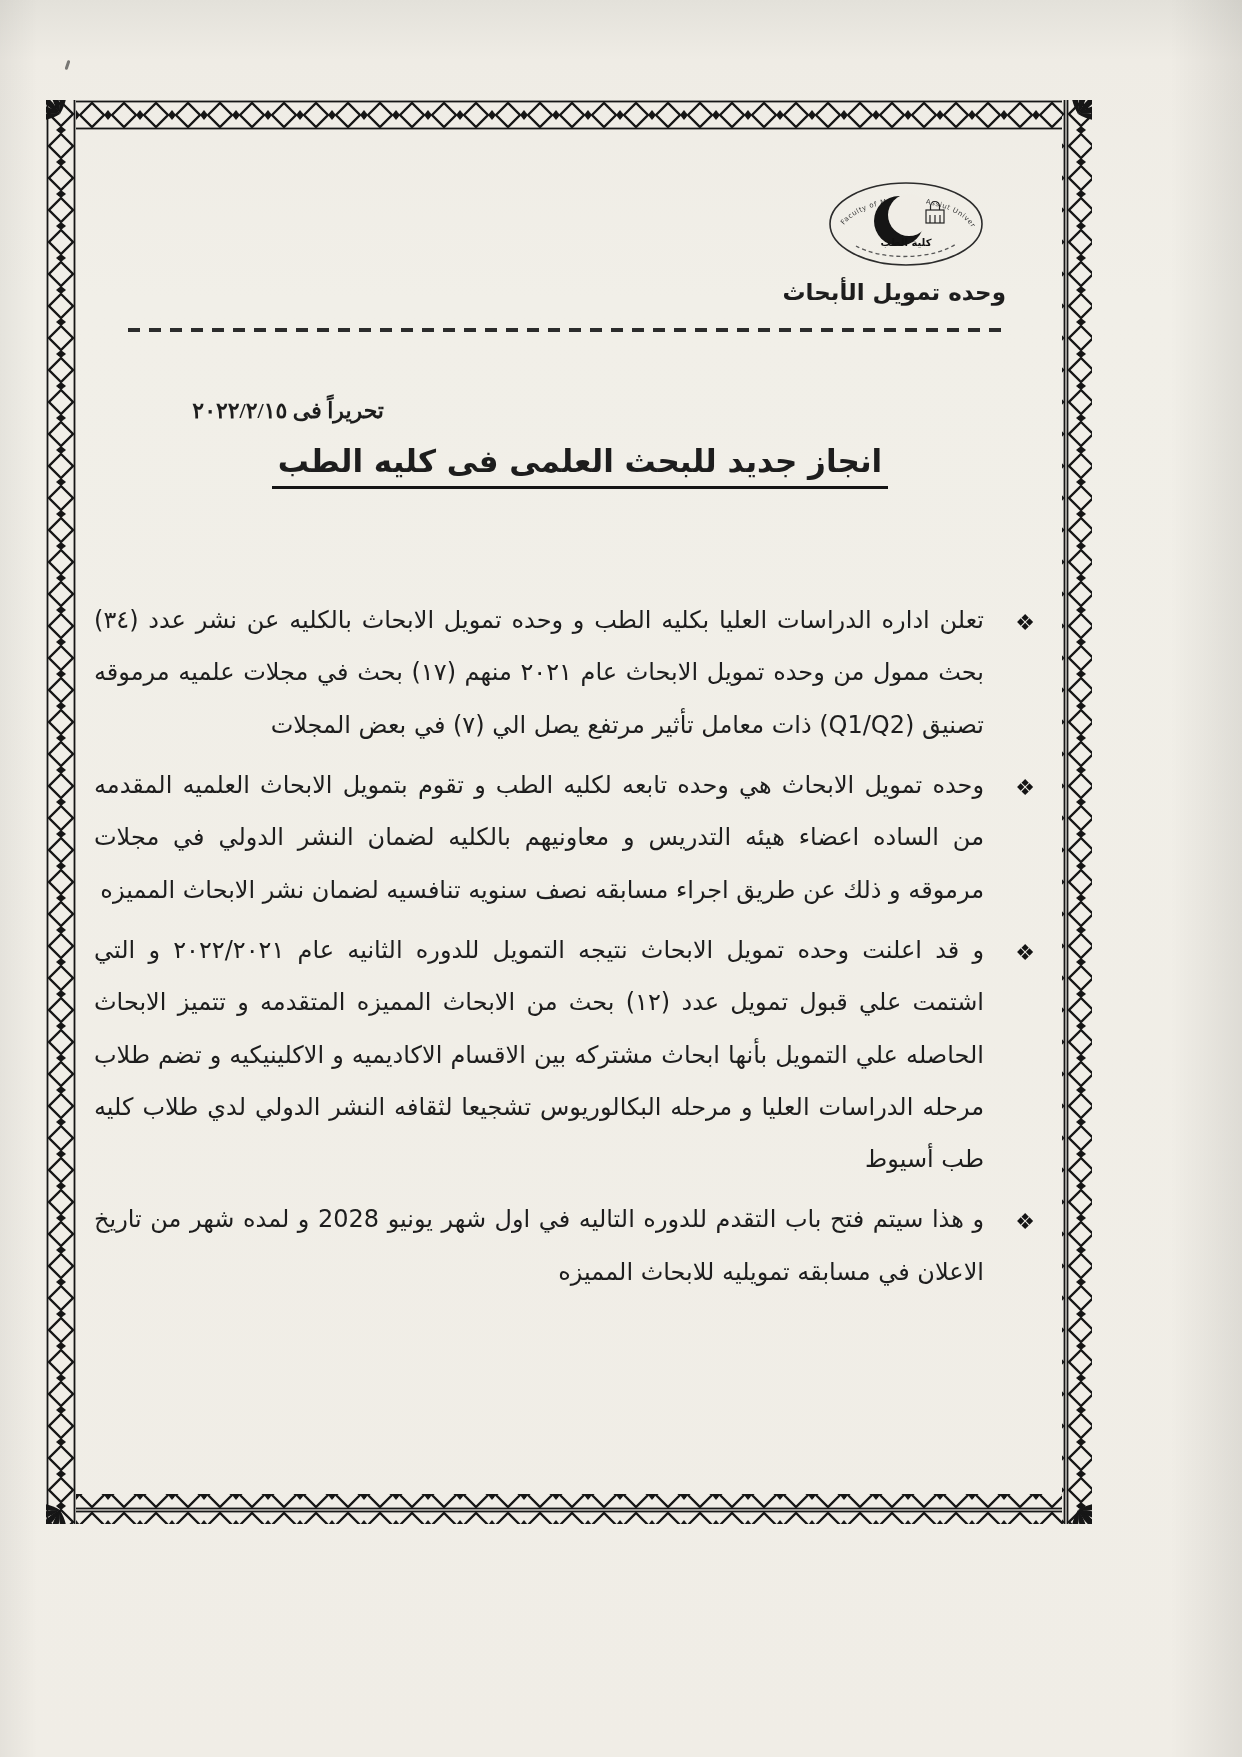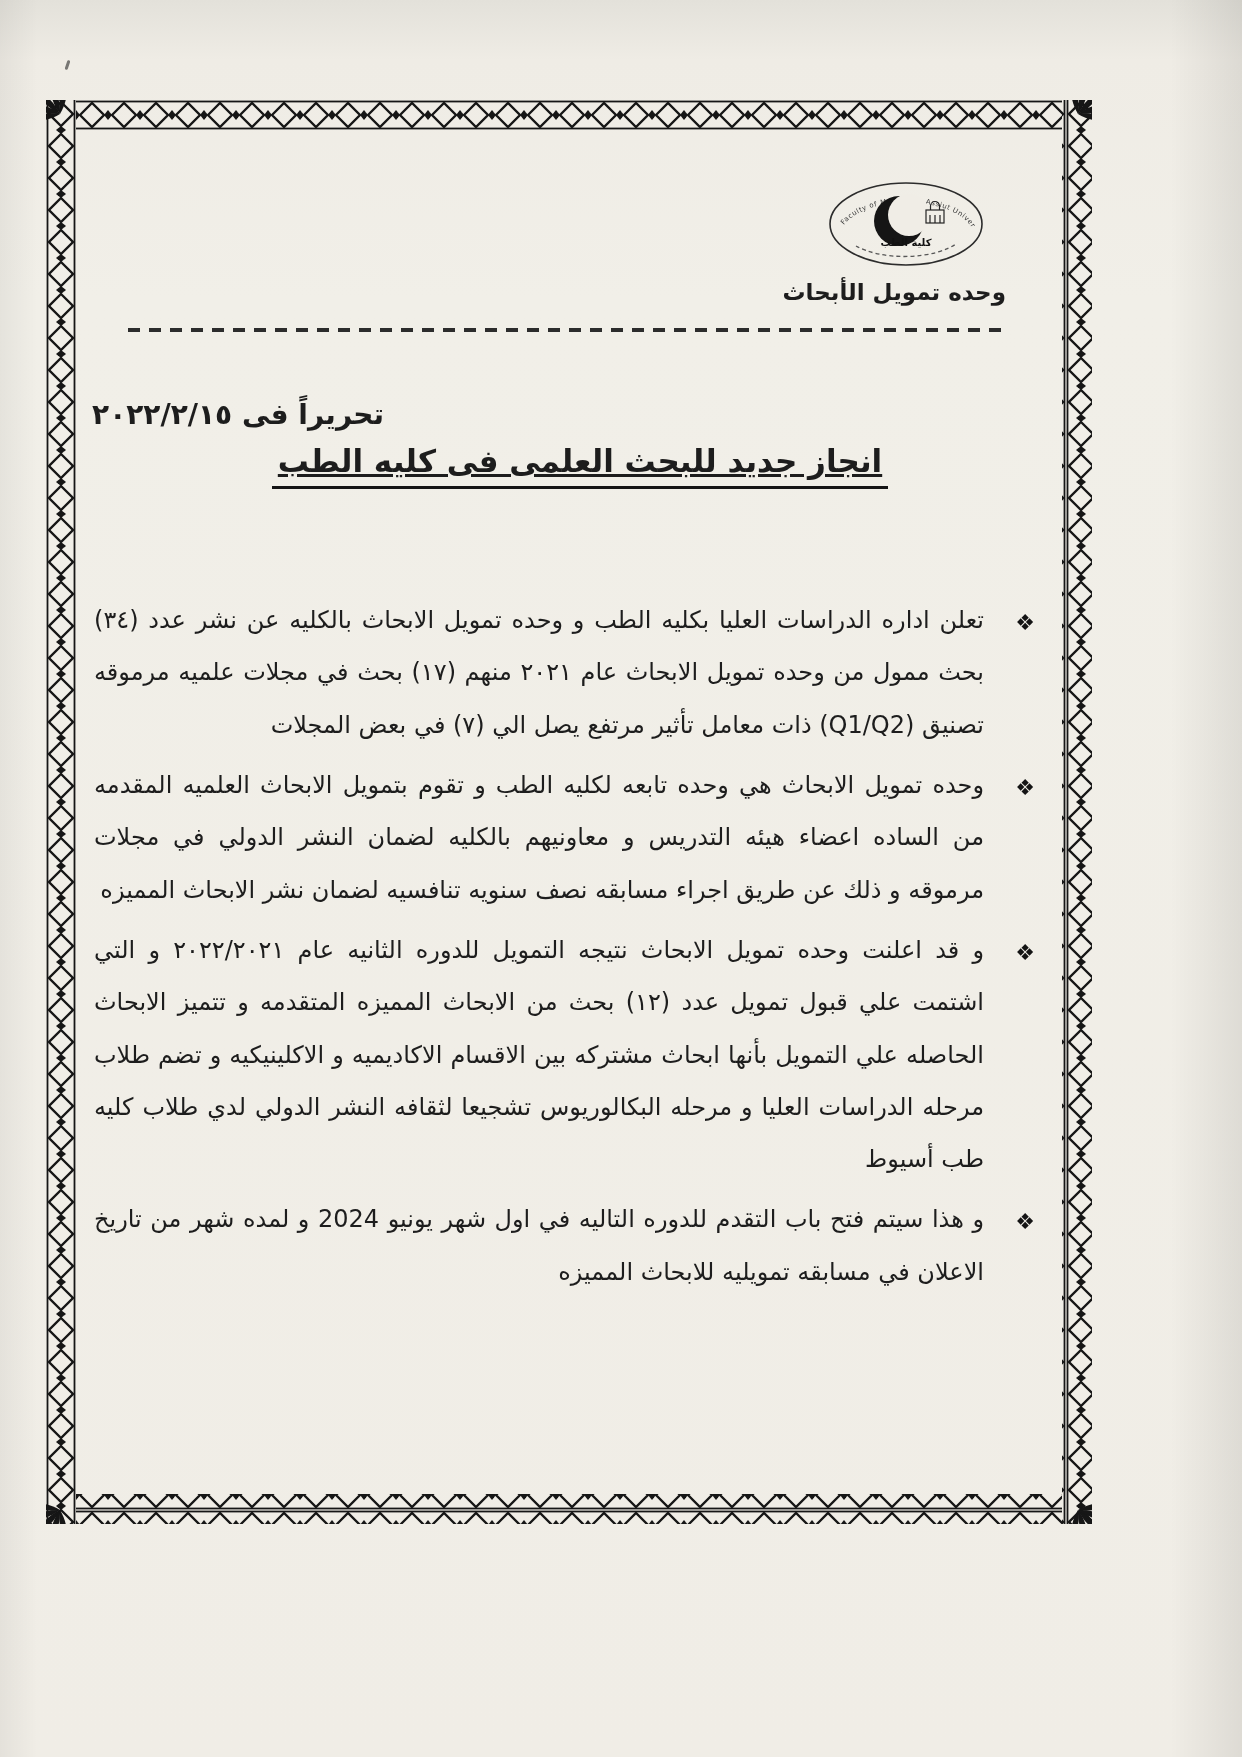--- a/index.html
+++ b/index.html
@@ -10,24 +10,24 @@
       linear-gradient(180deg, #e3e1da 0, #efece5 60px, #f1efe8 300px, #f0ede6 100%);
     font-family:"DejaVu Sans", sans-serif;
     color:#1d1d1d;
   }
   .frame{position:absolute;left:46px;top:100px;}
   .stray-mark{position:absolute;left:66px;top:60px;width:3px;height:10px;background:#5a5a58;transform:rotate(18deg);border-radius:2px;opacity:.8;}
   .logo{position:absolute;left:826px;top:180px;}
   .unit{position:absolute;top:279px;right:236px;direction:rtl;font-size:23px;font-weight:bold;letter-spacing:.2px;}
   .rule{position:absolute;top:328px;left:128px;width:880px;height:4px;
         background:repeating-linear-gradient(90deg,#2c2c2c 0 12px,transparent 12px 21px);}
-  .date{position:absolute;top:398px;right:858px;direction:rtl;font-size:28px;font-weight:bold;white-space:nowrap;}
+  .date{position:absolute;top:398px;right:858px;direction:rtl;font-size:22px;font-weight:bold;white-space:nowrap;font-family:Liberation Serif, serif;}
   .title{position:absolute;top:443px;left:120px;width:920px;margin:0;text-align:center;direction:rtl;
          font-size:31px;font-weight:bold;}
-  .title .u{border-bottom:3.5px solid #151515;padding:0 6px 7px 6px;text-decoration:underline;}
+  .title .u{border-bottom:3.5px solid #151515;padding:0 6px 7px 6px;}
   .subtitle{position:absolute;top:510px;left:86px;width:917px;margin:0;text-align:right;direction:rtl;
             font-size:29px;font-weight:bold;}
   .bullets{position:absolute;top:586px;left:86px;width:952px;direction:rtl;
            font-size:24px;line-height:2.18;text-align:justify;}
   .bullet{position:relative;padding-right:46px;margin:0 0 5px 0;}
   .bullet p{margin:8px;}
   .bmark{position:absolute;right:3px;top:5px;font-size:22px;color:#141414;}
   svg text{font-family:"DejaVu Sans", sans-serif;}
 </style>
 </head>
@@ -109,17 +109,17 @@
     <div class="bullet">
       <span class="bmark">❖</span>
       <p>وحده تمويل الابحاث هي وحده تابعه لكليه الطب و تقوم بتمويل الابحاث العلميه المقدمه من الساده اعضاء هيئه التدريس و معاونيهم بالكليه لضمان النشر الدولي في مجلات مرموقه و ذلك عن طريق اجراء مسابقه نصف سنويه تنافسيه لضمان نشر الابحاث المميزه</p>
     </div>
     <div class="bullet">
       <span class="bmark">❖</span>
       <p>و قد اعلنت وحده تمويل الابحاث نتيجه التمويل للدوره الثانيه عام ٢٠٢٢/٢٠٢١ و التي اشتمت علي قبول تمويل عدد (١٢) بحث من الابحاث المميزه المتقدمه و تتميز الابحاث الحاصله علي التمويل بأنها ابحاث مشتركه بين الاقسام الاكاديميه و الاكلينيكيه و تضم طلاب مرحله الدراسات العليا و مرحله البكالوريوس تشجيعا لثقافه النشر الدولي لدي طلاب كليه طب أسيوط</p>
     </div>
     <div class="bullet">
       <span class="bmark">❖</span>
-      <p>و هذا سيتم فتح باب التقدم للدوره التاليه في اول شهر يونيو 2024 و لمده شهر من تاريخ الاعلان في مسابقه تمويليه للابحاث المميزه</p>
+      <p>و هذا سيتم فتح باب التقدم للدوره التاليه في اول شهر يونيو 2028 و لمده شهر من تاريخ الاعلان في مسابقه تمويليه للابحاث المميزه</p>
     </div>
   </div>
 
 </div>
 
 </body></html>

